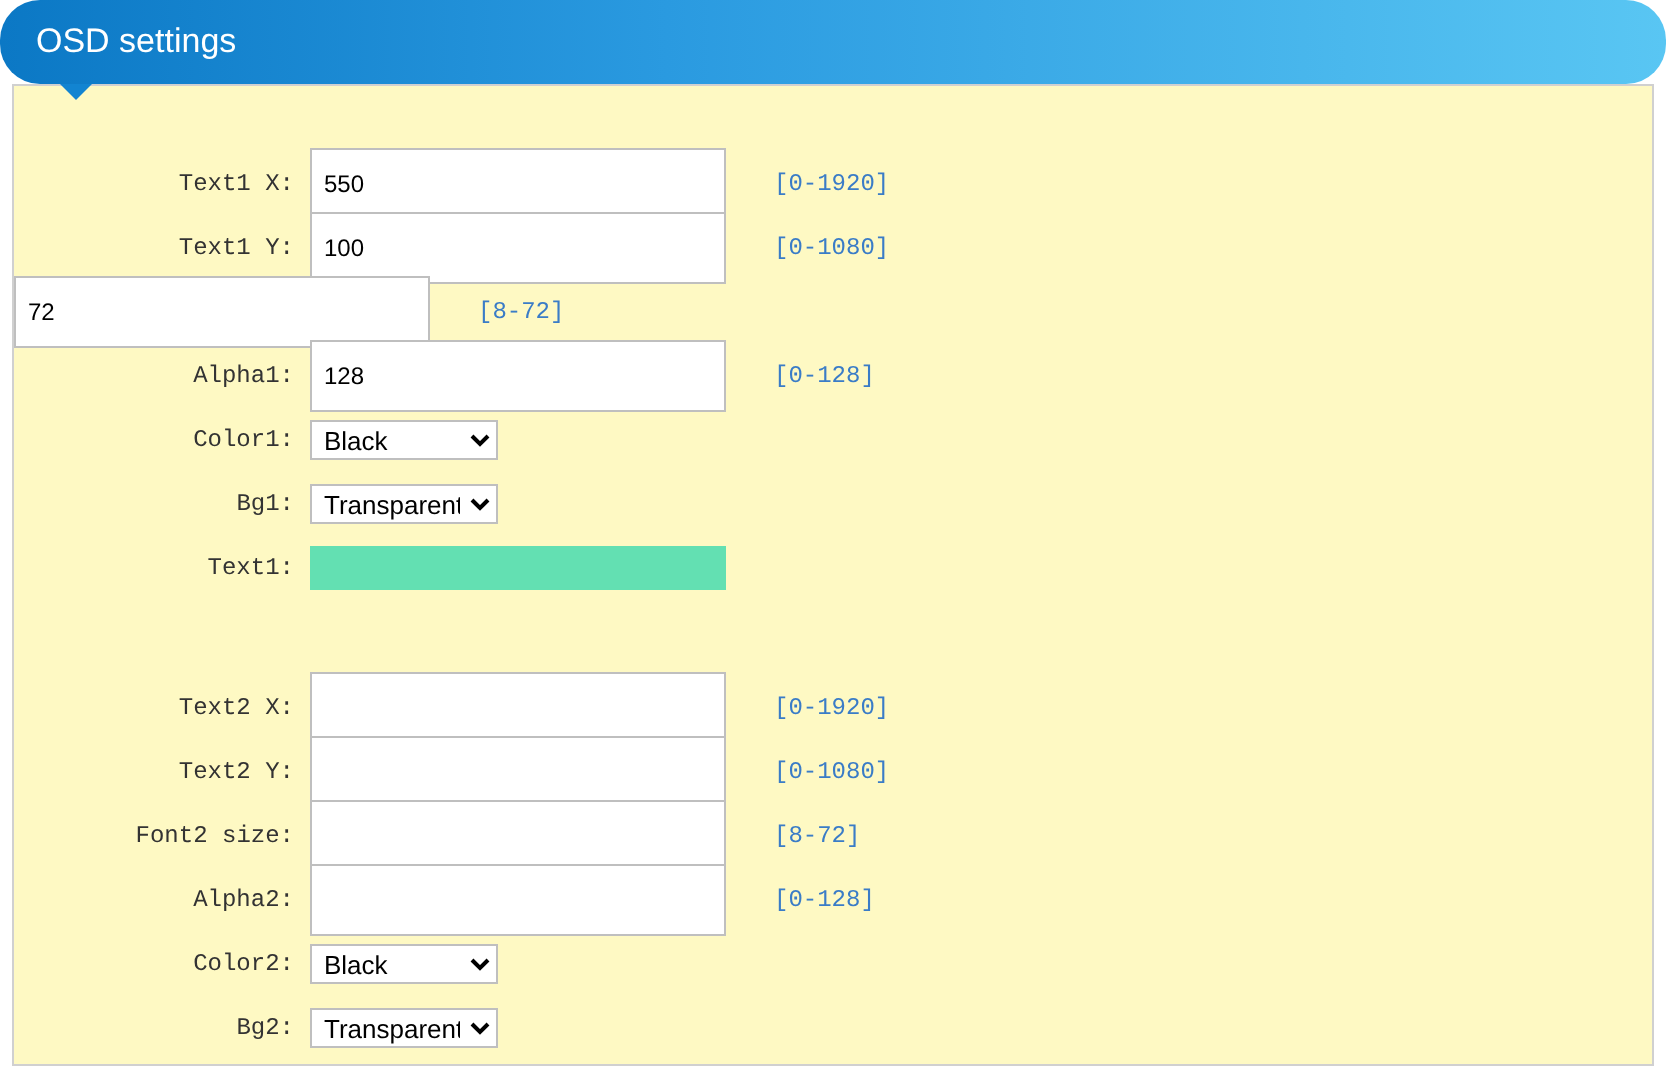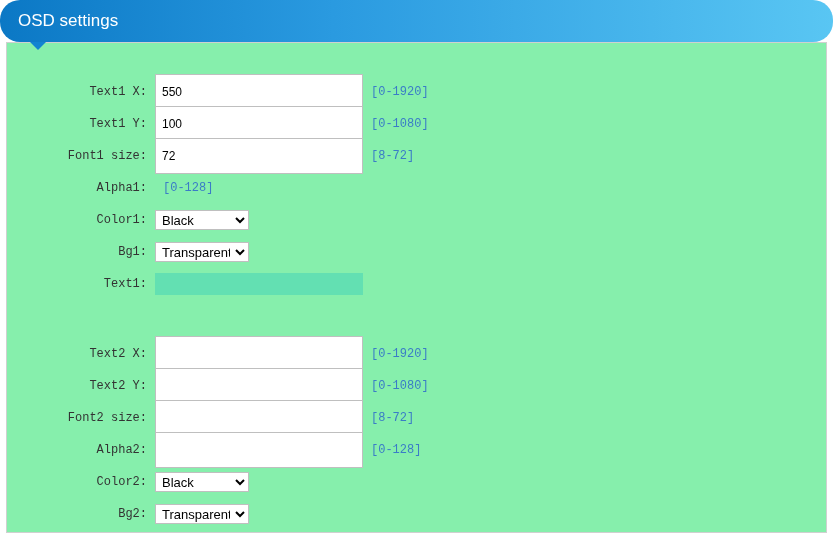--- a/index.html
+++ b/index.html
@@ -25,21 +25,21 @@
     position: absolute;
     left: 30px;
     bottom: -8px;
     width: 0;
     height: 0;
     border-left: 8px solid transparent;
     border-right: 8px solid transparent;
     border-top: 8px solid #1284d1;
   }
   .panel {
-    background: #86efac;
+    background: #fef9c3;
     border: 1px solid #d0d0d0;
     margin: 0 6px;
     height: calc(535px - 42px - 2px);
     box-sizing: border-box;
     padding-top: 38px;
     overflow: hidden;
   }
   .row {
     display: flex;
     align-items: center;
@@ -72,21 +72,21 @@
     background: #fff;
     font-size: 13px;
     padding: 0 2px;
     box-sizing: border-box;
     font-family: Arial, sans-serif;
   }
   .hint {
     font-size: 12px;
     font-family: "Courier New", monospace;
     color: #3a7cc7;
-    margin-left: 8px;
+    margin-left: 24px;
   }
   .swatch {
     width: 208px;
     height: 22px;
     background: #63e0b2;
     border: 1px solid #63e0b2;
     box-sizing: border-box;
   }
   .block-gap {
     height: 38px;
@@ -105,26 +105,26 @@
     <span class="label">Text1 X</span>
     <input type="text" class="field" value="550" style="">
     <span class="hint">[0-1920]</span>
   </div>
   <div class="row">
     <span class="label">Text1 Y</span>
     <input type="text" class="field" value="100" style="">
     <span class="hint">[0-1080]</span>
   </div>
   <div class="row">
-    <span class="label">Font1 size</span>
     <input type="text" class="field" value="72" style="">
     <span class="hint">[8-72]</span>
   </div>
   <div class="row">
     <span class="label">Alpha1</span>
+    <input type="text" class="field" value="128" style="">
     <span class="hint">[0-128]</span>
   </div>
   <div class="row">
     <span class="label">Color1</span>
     <select class="sel">
       <option>Black</option>
     </select>
   </div>
   <div class="row">
     <span class="label">Bg1</span>

